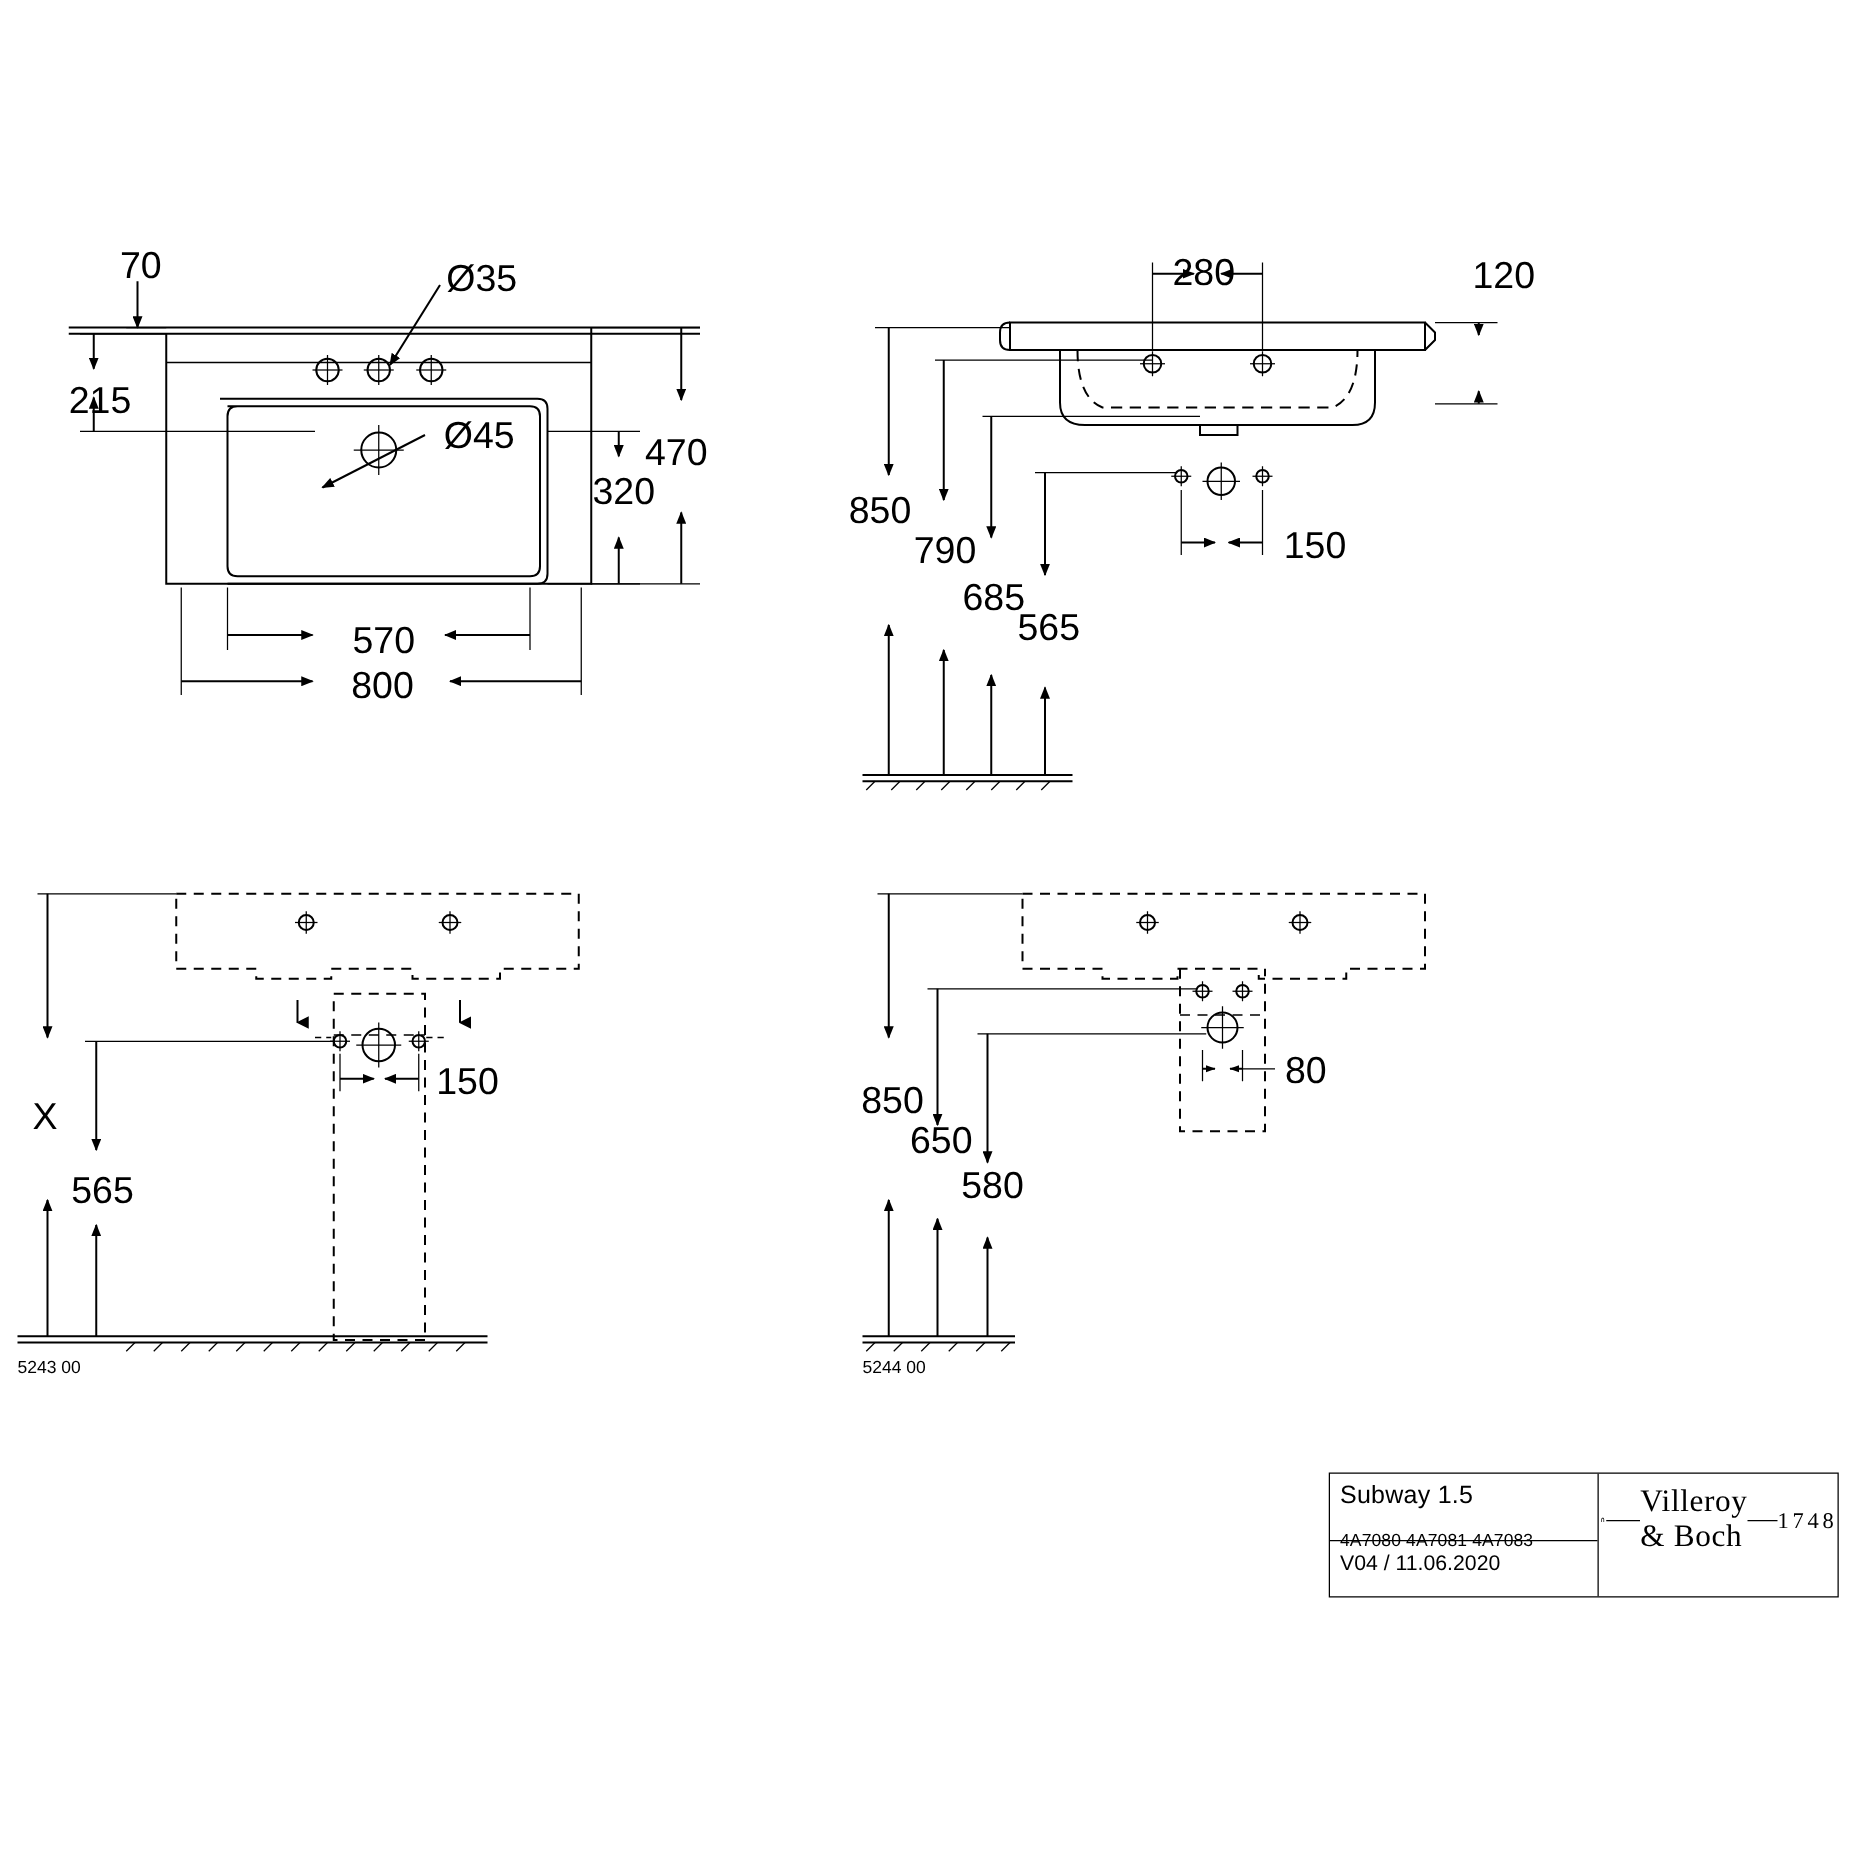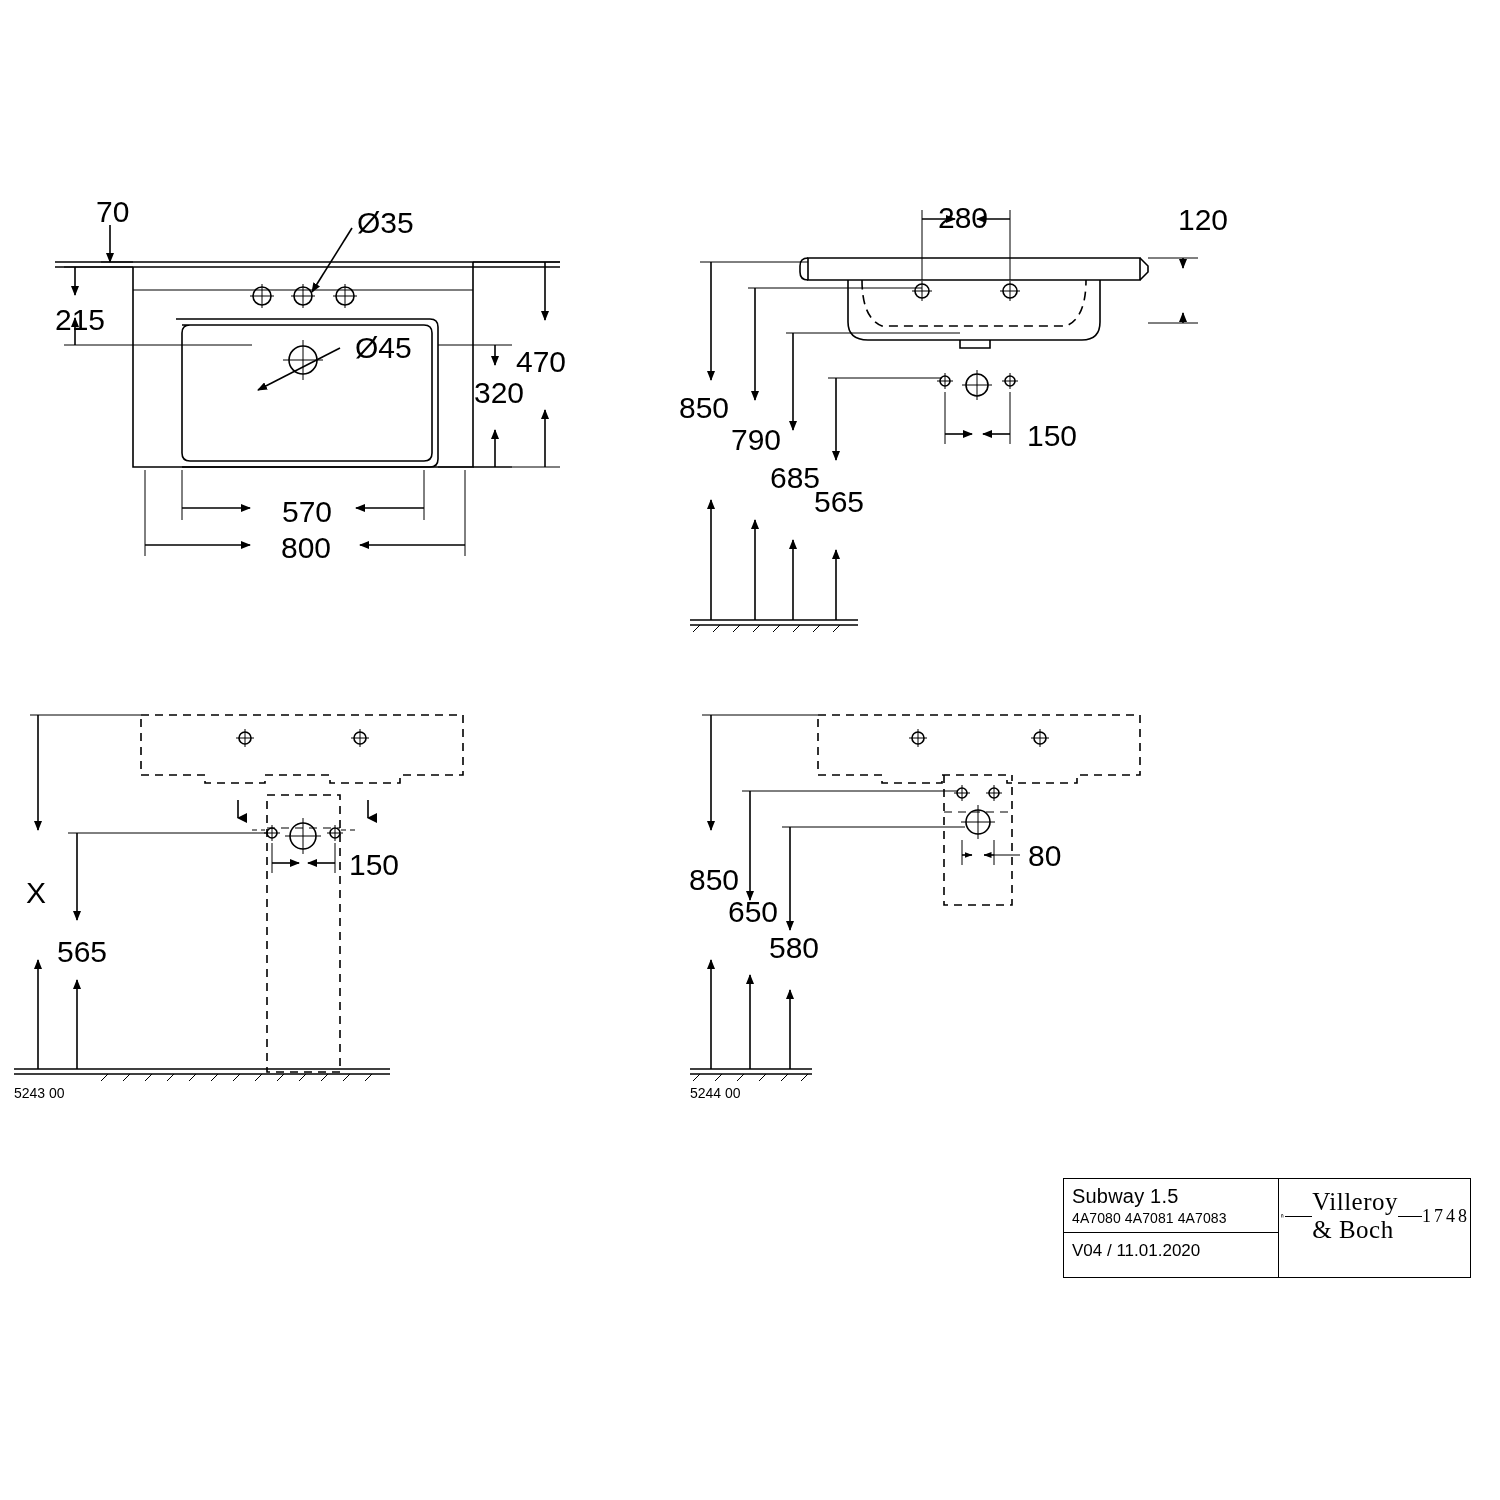--- a/index.html
+++ b/index.html
@@ -57,21 +57,21 @@
     left: 8px;
     top: 6px;
     right: 4px;
   }
   .tb-title {
     font-size: 20px;
     letter-spacing: 0.2px;
   }
   .tb-codes {
     font-size: 14px;
-    margin-top: 2px;
+    margin-top: 16px;
     letter-spacing: 0.1px;
   }
   .tb-divider {
     position: absolute;
     left: 0;
     right: 0;
     top: 53px;
     border-top: 1.2px solid #000;
   }
   .tb-version {
@@ -476,21 +476,21 @@
     </g>
   </svg>
 
   <div class="titleblock">
     <div class="tb-left">
       <div class="tb-left-top">
         <div class="tb-title">Subway 1.5</div>
         <div class="tb-codes">4A7080 4A7081 4A7083</div>
       </div>
       <div class="tb-divider"></div>
-      <div class="tb-version">V04 / 11.01.2020</div>
+      <div class="tb-version">V04 / 11.06.2020</div>
     </div>
     <div class="tb-right">
       <div class="logo-wrap">
         <svg width="40" height="28" viewBox="0 0 40 28">
           <path d="M20 3 C15.5 3 13 6.2 13 10.5 L13 24 L16.4 24 L16.4 10.5 C16.4 7.8 17.8 6.1 20 6.1 C22.2 6.1 23.6 7.8 23.6 10.5 L23.6 24 L27 24 L27 10.5 C27 6.2 24.5 3 20 3 Z" fill="#000"></path>
         </svg>
         <div class="logo-line"></div>
         <div class="logo-name">Villeroy &amp; Boch</div>
         <div class="logo-line2"></div>
         <div class="logo-year">1748</div>

